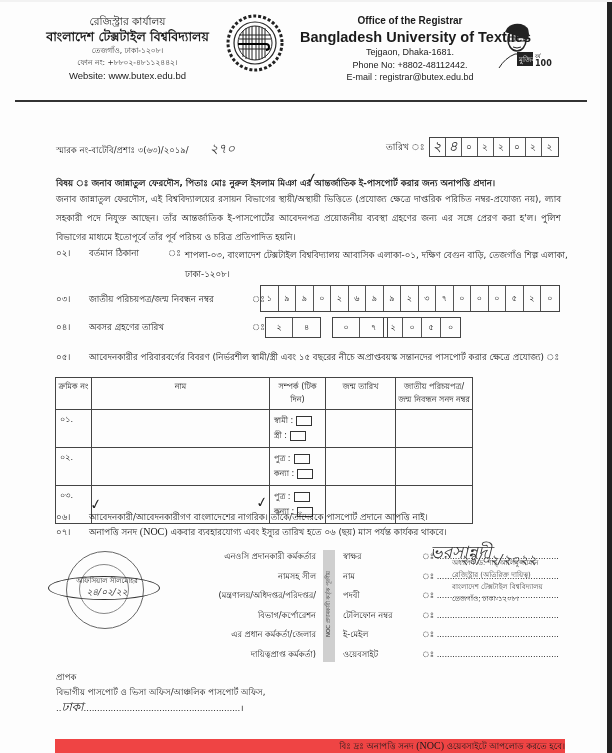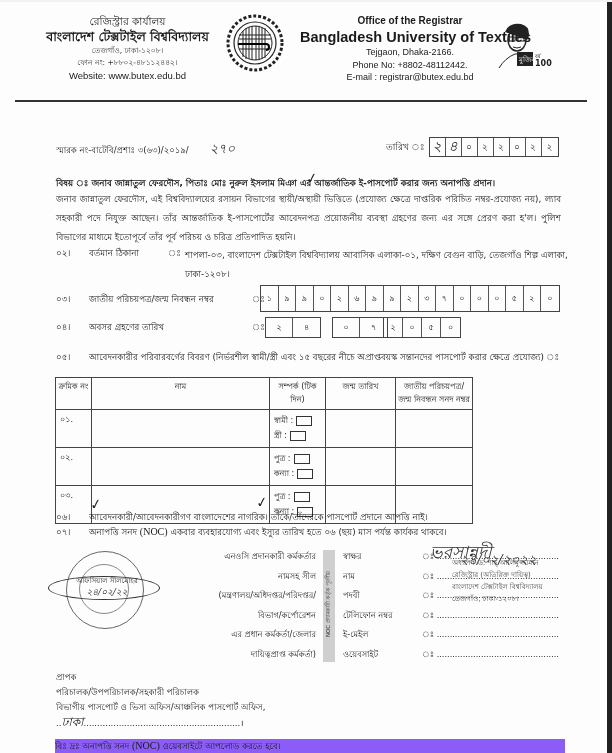--- a/index.html
+++ b/index.html
@@ -71,21 +71,21 @@
   .signature { position: absolute; left: 230px; top: -8px; font-family: "DejaVu Serif", serif; font-style: italic; font-size: 17px; color: #333; }
   .sig-date { position: absolute; left: 260px; top: 3px; font-family: "DejaVu Serif", serif; font-style: italic; font-size: 13px; color: #333; }
 
   .round-seal { position: absolute; left: 66px; top: 551px; width: 78px; height: 78px; border: 1.5px solid #666; border-radius: 50%; }
   .round-seal .inner { position: absolute; left: 12px; top: 12px; width: 50px; height: 50px; border: 1px solid #888; border-radius: 50%; }
   .oval { position: absolute; left: 48px; top: 576px; width: 112px; height: 24px; border: 1.5px solid #333; border-radius: 50%; }
   .oval-txt { position: absolute; left: 72px; top: 576px; width: 70px; text-align: center; font-size: 7px; line-height: 11px; color: #222; }
 
   .receiver { position: absolute; left: 56px; top: 670px; font-size: 8.5px; line-height: 15px; }
   .receiver .hand { font-family: "DejaVu Serif", serif; font-style: italic; font-size: 12px; }
-  .note { position: absolute; left: 55px; top: 739px; width: 510px; height: 14px; background: #8b5cf6; text-align: left; font-size: 8.5px; line-height: 14px; }
+  .note { position: absolute; left: 55px; top: 739px; width: 510px; height: 14px; background: #ef4444; text-align: right; font-size: 8.5px; line-height: 14px; }
   .note .en { font-family: "Liberation Serif", serif; font-size: 10px; }
 </style>
 </head>
 <body>
 
 <div class="page">
   <div class="edge-top"></div>
   <div class="edge-right"></div>
 
   <div class="hdr-left">
@@ -114,21 +114,21 @@
       <line x1="13" y1="22" x2="45" y2="22"></line>
         <line x1="13" y1="26" x2="45" y2="26"></line>
       <line x1="13" y1="36" x2="45" y2="36"></line>
     </g>
     <path d="M12 31 H40 a3 3 0 0 1 0 6" fill="none" stroke="#000" stroke-width="2"></path>
   </svg>
 
   <div class="hdr-right">
     <div class="r1">Office of the Registrar</div>
     <div class="r2">Bangladesh University of Textiles</div>
-    <div class="r3">Tejgaon, Dhaka-2166.</div>
+    <div class="r3">Tejgaon, Dhaka-1681.</div>
     <div class="r4">Phone No: +8802-48112442.</div>
     <div class="r5">E-mail : registrar@butex.edu.bd</div>
   </div>
 
   <svg class="portrait-logo" viewBox="0 0 60 50">
     <path d="M10 12 q4 -10 16 -8 q8 2 8 10 q0 4 -2 6" fill="#222"></path>
     <ellipse cx="22" cy="20" rx="9" ry="11" fill="none" stroke="#222" stroke-width="1.5"></ellipse>
     <rect x="14" y="17" width="6" height="4" fill="none" stroke="#222" stroke-width="1"></rect>
     <rect x="23" y="17" width="6" height="4" fill="none" stroke="#222" stroke-width="1"></rect>
     <path d="M18 27 q4 2 8 0" stroke="#222" fill="none"></path>
@@ -331,21 +331,20 @@
     <div class="stamp-txt">
       <div>অধ্যাপক ড. শাহ্ আলিমুজ্জামান</div>
       <div>রেজিস্ট্রার (অতিরিক্ত দায়িত্ব)</div>
       <div>বাংলাদেশ টেক্সটাইল বিশ্ববিদ্যালয়</div>
       <div>তেজগাঁও, ঢাকা-১২০৮।</div>
     </div>
   </div>
 
   <div class="receiver">
     <div>প্রাপক</div>
-    <div>পরিচালক/উপপরিচালক/সহকারী পরিচালক</div>
     <div>বিভাগীয় পাসপোর্ট ও ভিসা অফিস/আঞ্চলিক পাসপোর্ট অফিস,</div>
     <div>..<span class="hand">ঢাকা</span><span>..........................................................।</span></div>
   </div>
 
   <div class="note">
     <span>বিঃ দ্রঃ অনাপত্তি সনদ </span><span class="en">(NOC)</span><span> ওয়েবসাইটে আপলোড করতে হবে।</span>
   </div>
 </div>
 
 </body></html>

